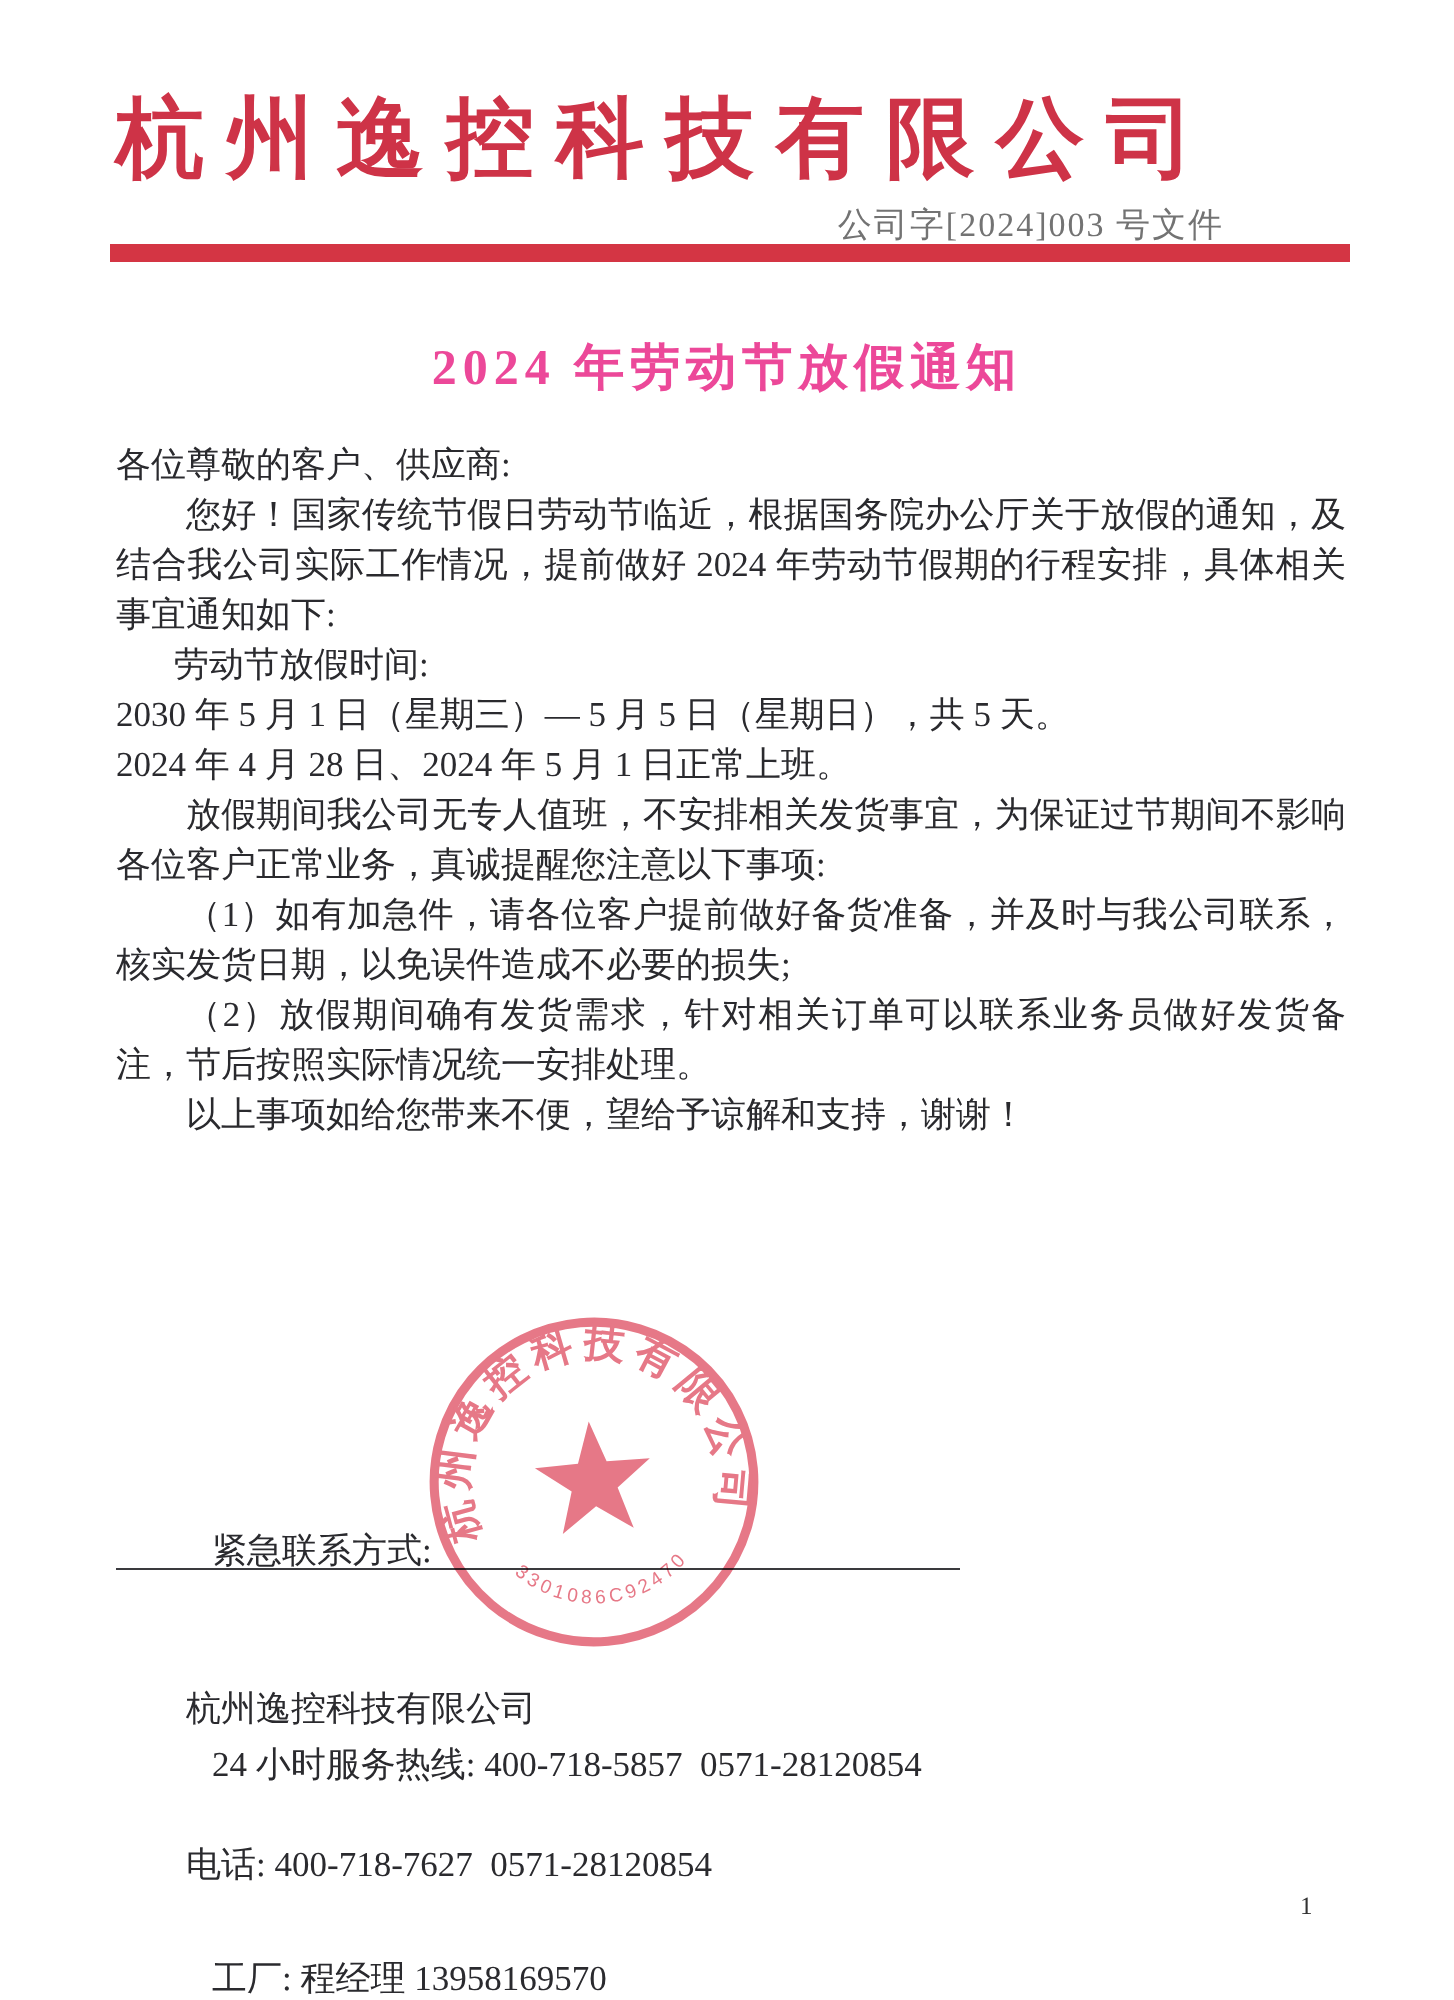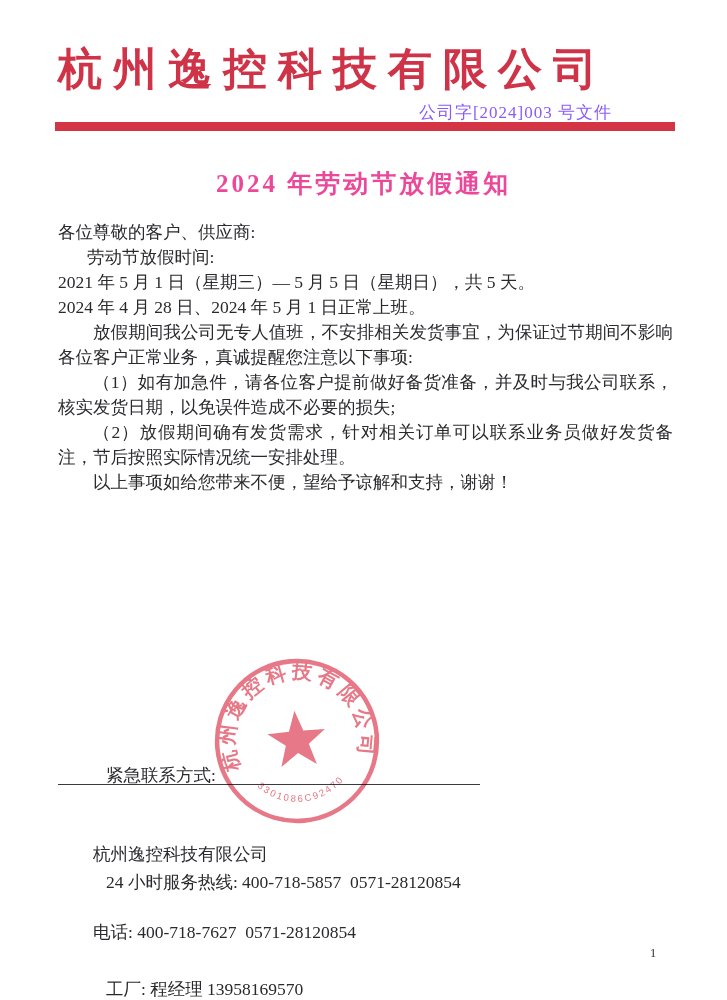--- a/index.html
+++ b/index.html
@@ -14,21 +14,21 @@
     text-decoration:underline;
   }
   
   .company-head{
     position:absolute;left:58px;top:40px;width:620px;
     font-size:44px;font-weight:bold;color:#ce3347;
     letter-spacing:11px;white-space:nowrap;
   }
   .doc-number{
     position:absolute;top:101px;right:115px;
-    font-size:17px;color:#8b5cf6;letter-spacing:1px;
+    font-size:17px;color:#737373;letter-spacing:1px;
   }
   .red-rule{
     position:absolute;left:55px;top:122px;width:620px;height:9px;
     background:#d43544;
   }
   
   .doc-title{
     position:absolute;left:0;top:167px;width:727px;
     text-align:center;font-size:25px;font-weight:600;
     letter-spacing:3px;color:#ec4899;
@@ -85,22 +85,23 @@
 <div class="page">
 
   <div class="company-head">杭州逸控科技有限公司</div>
   <div class="doc-number">公司字[2024]003 号文件</div>
   <div class="red-rule"></div>
 
   <div class="doc-title">2024 年劳动节放假通知</div>
 
   <div class="body-block">
     <p>各位尊敬的客户、供应商:</p>
+    <p class="indent">您好！国家传统节假日劳动节临近，根据国务院办公厅关于放假的通知，及结合我公司实际工作情况，提前做好 2024 年劳动节假期的行程安排，具体相关事宜通知如下:</p>
     <p class="holiday-heading">劳动节放假时间:</p>
-    <p class="date-line">2021 年 5 月 1 日（星期三）— 5 月 5 日（星期日），共 5 天。</p>
+    <p class="date-line">2030 年 5 月 1 日（星期三）— 5 月 5 日（星期日），共 5 天。</p>
     <p class="date-line">2024 年 4 月 28 日、2024 年 5 月 1 日正常上班。</p>
     <p class="indent notice-para">放假期间我公司无专人值班，不安排相关发货事宜，为保证过节期间不影响各位客户正常业务，真诚提醒您注意以下事项:</p>
     <p class="indent">（1）如有加急件，请各位客户提前做好备货准备，并及时与我公司联系，核实发货日期，以免误件造成不必要的损失;</p>
     <p class="indent">（2）放假期间确有发货需求，针对相关订单可以联系业务员做好发货备注，节后按照实际情况统一安排处理。</p>
     <p class="indent">以上事项如给您带来不便，望给予谅解和支持，谢谢！</p>
   </div>
 
   <div class="emergency-block">
     <p>紧急联系方式:</p>
     <p>24 小时服务热线: 400-718-5857  0571-28120854</p>

